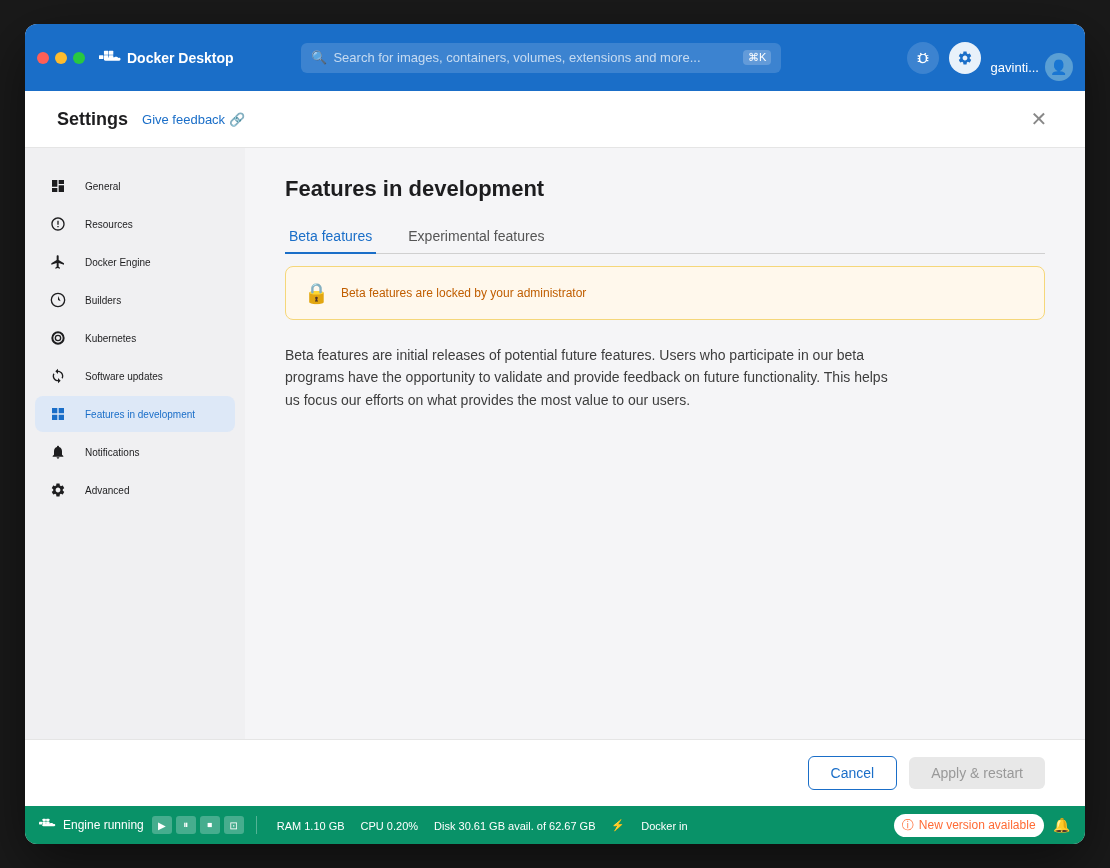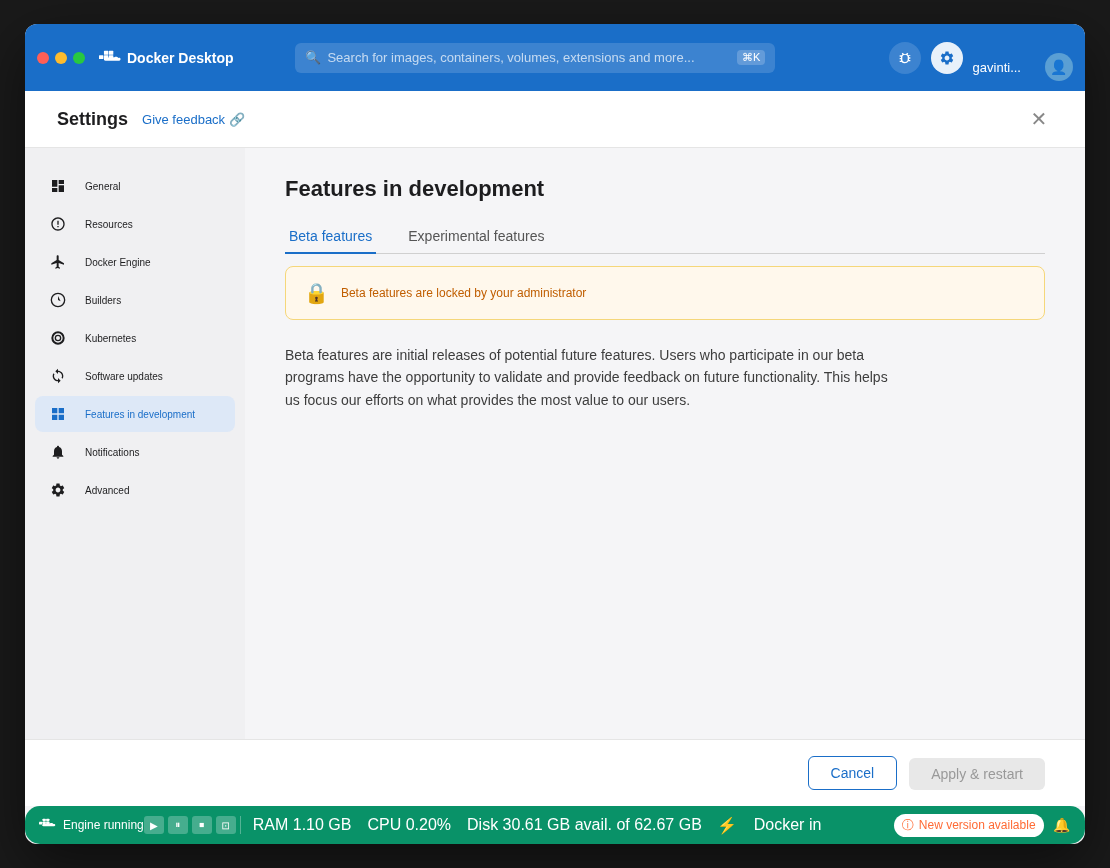--- a/index.html
+++ b/index.html
@@ -107,21 +107,21 @@
       cursor: pointer;
       font-size: 15px;
     }
     .titlebar-icon-btn.active {
       background: rgba(255,255,255,0.9);
       color: #1a6ec8;
     }
     .user-section {
       display: flex;
       align-items: center;
-      gap: 24px;
+      gap: 6px;
       color: white;
       font-size: 13px;
       margin-top: 19px;
     }
     .user-avatar {
       width: 28px;
       height: 28px;
       border-radius: 50%;
       background: #5a9fd4;
       display: flex;
@@ -269,21 +269,21 @@
       color: #3d3d3d;
       line-height: 1.6;
       max-width: 620px;
     }
     
     .footer {
       background: white;
       border-top: 1px solid #e5e5e5;
       padding: 16px 40px;
       display: flex;
-      align-items: flex-end;
+      align-items: center;
       justify-content: flex-end;
       gap: 12px;
       flex-shrink: 0;
     }
     .btn {
       padding: 8px 22px;
       border-radius: 6px;
       font-size: 14px;
       font-weight: 500;
       cursor: pointer;
@@ -299,22 +299,22 @@
       color: #999;
       cursor: not-allowed;
     }
     
     .statusbar {
       background: #099268;
       height: 38px;
       display: flex;
       align-items: center;
       padding: 12px 14px;
-      flex-shrink: 0;
-      border-radius: 15px;
+      gap: 8px;
+      flex-shrink: 0;
     }
     .engine-status {
       display: flex;
       align-items: center;
       gap: 6px;
       color: white;
       font-size: 12px;
       font-weight: 500;
     }
     .engine-controls {
@@ -335,24 +335,24 @@
       justify-content: center;
     }
     .status-divider {
       width: 1px;
       height: 18px;
       background: rgba(255,255,255,0.3);
       margin: 0 4px;
     }
     .status-stats {
       display: flex;
-      align-items: flex-start;
+      align-items: flex-end;
       gap: 16px;
       color: white;
-      font-size: 16px;
+      font-size: 11px;
       margin-left: 8px;
     }
     .statusbar-right {
       margin-left: auto;
       display: flex;
       align-items: center;
       gap: 10px;
     }
     .new-version-badge {
       display: flex;

